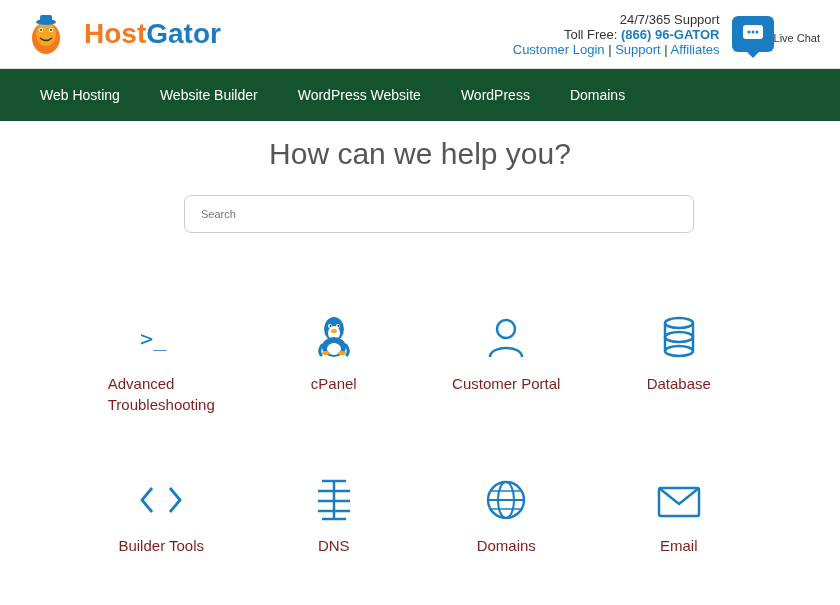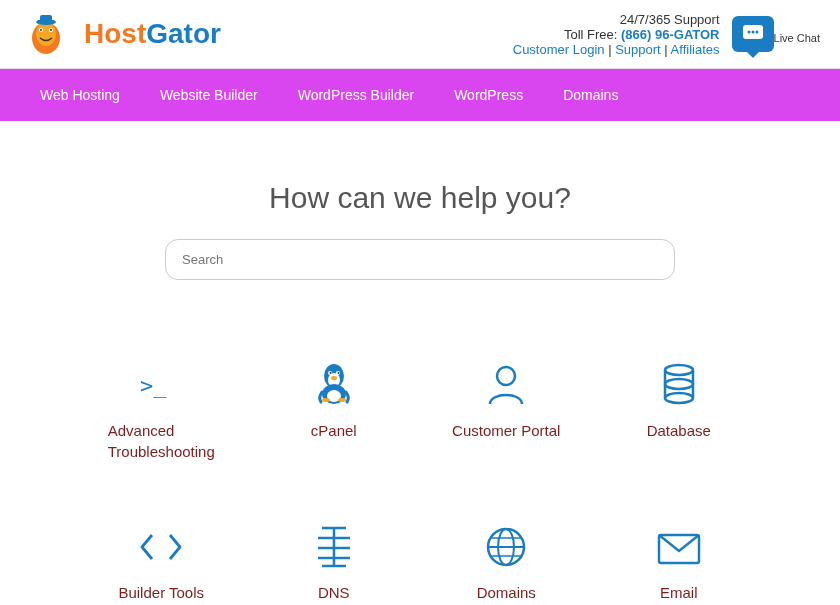--- a/index.html
+++ b/index.html
@@ -77,57 +77,58 @@
       border-top: 6px solid #1a7dc4;
     }
     .chat-label {
       font-size: 11px;
       color: #333;
       margin-top: 8px;
     }
 
     
     .main-nav {
-      background: #d946ef;
+      background: #14532d;
       display: flex;
       align-items: center;
       padding: 0 20px;
     }
     .main-nav a {
       color: #fff;
       text-decoration: none;
       padding: 18px 20px;
       font-size: 14px;
       display: block;
     }
 
     
     .hero {
       background: #fff;
-      padding: 60px 20px 20px;
+      padding: 16px 20px 20px;
       text-align: center;
     }
     .hero h1 {
       font-size: 30px;
       font-weight: 400;
       color: #555;
       margin-bottom: 24px;
     }
     .search-container {
       max-width: 510px;
       margin: 0 auto 20px;
     }
     .search-container input {
       width: 100%;
       padding: 12px 16px;
       border: 1px solid #ccc;
-      border-radius: 13px;
-      font-size: 13px;
+      border-radius: 7px;
+      font-size: 11px;
       color: #999;
       outline: none;
+      margin-left: 19px;
     }
 
     
     .grid-section {
       background: #fff;
       padding: 20px 80px 30px;
     }
     .icon-grid {
       display: grid;
       grid-template-columns: repeat(4, 1fr);
@@ -208,21 +209,21 @@
         </svg>
       </div>
       <div class="chat-label">Live Chat</div>
     </div>
   </div>
 </div>
 
 <nav class="main-nav">
   <a href="#">Web Hosting</a>
   <a href="#">Website Builder</a>
-  <a href="#">WordPress Builder</a>
+  <a href="#">WordPress Website</a>
   <a href="#">WordPress</a>
   <a href="#">Domains</a>
 </nav>
 
 <div class="hero">
   <h1>How can we help you?</h1>
   <div class="search-container">
     <input type="text" placeholder="Search" style="">
   </div>
 </div>

